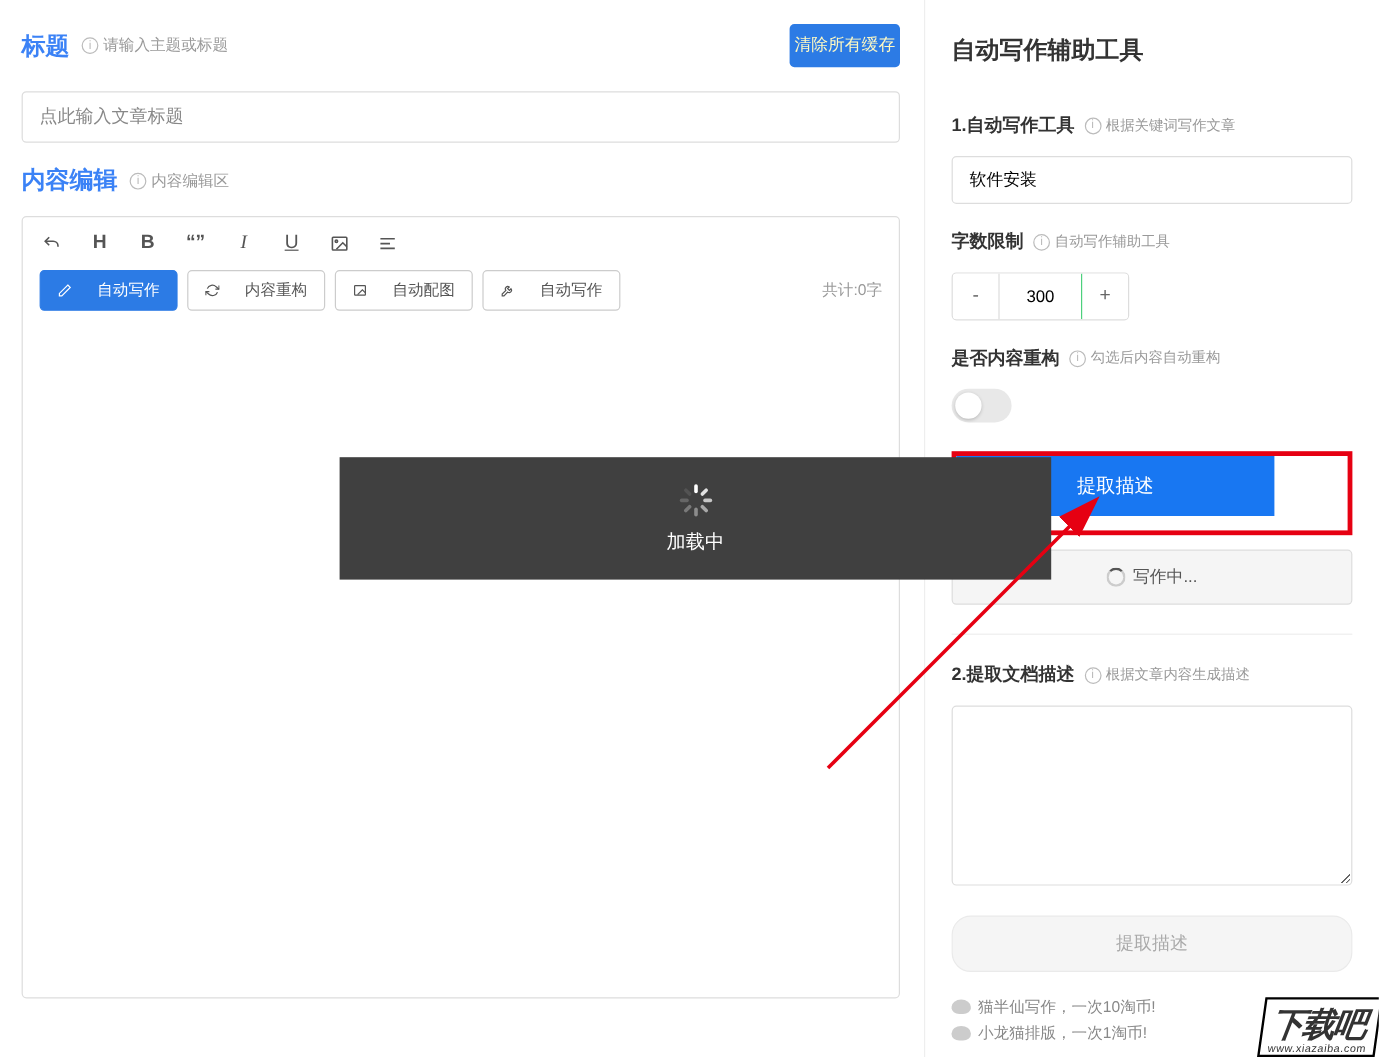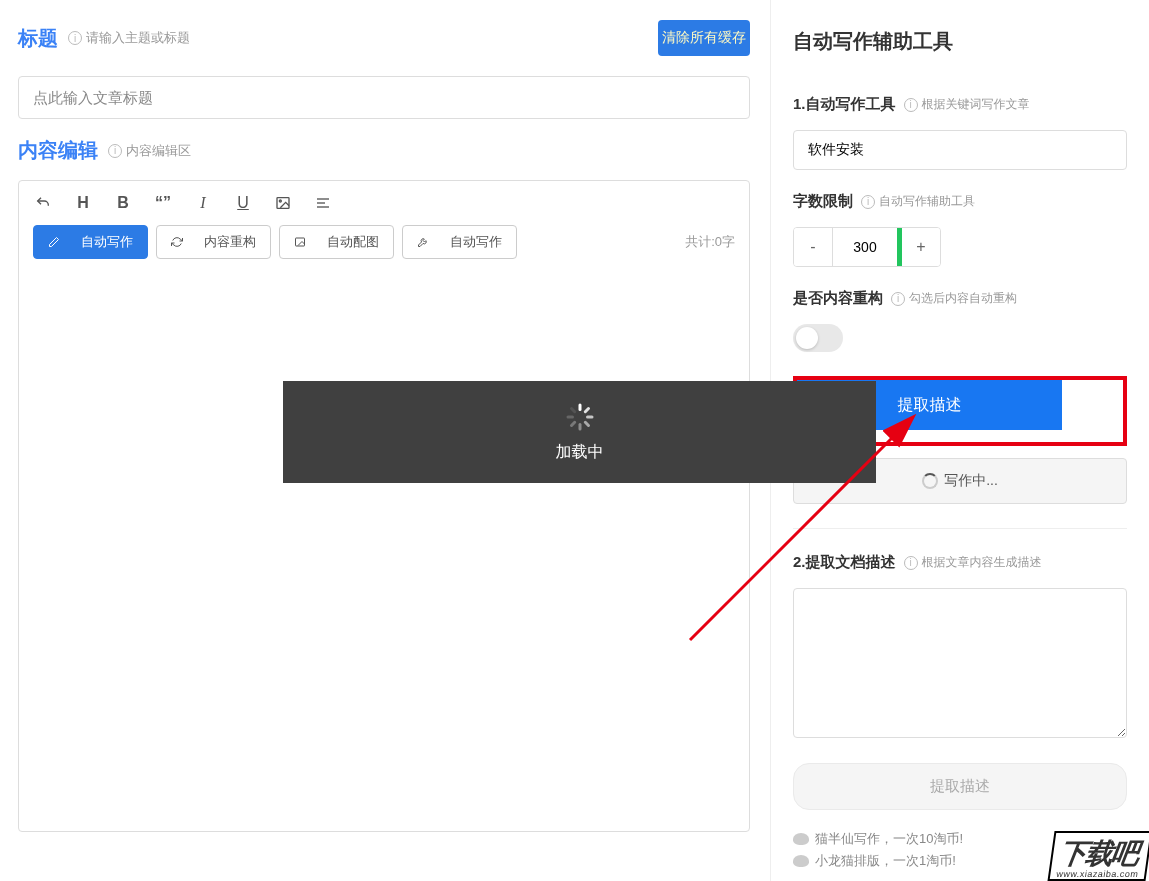--- a/index.html
+++ b/index.html
@@ -31,21 +31,21 @@
 .btn-outline { background: #fff; color: #555; border: 1px solid #ccc; }
 .stats { font-size: 13px; color: #999; }
 .editor-body { height: 560px; }
 
 .side-title { font-size: 20px; font-weight: bold; margin-bottom: 40px; color: #333; }
 .section-h { font-size: 15px; font-weight: bold; margin-bottom: 16px; display: flex; align-items: center; gap: 8px; }
 .hint { font-size: 12px; color: #999; font-weight: normal; display: inline-flex; align-items: center; gap: 4px; }
 .sb-input { width: 100%; padding: 11px 14px; border: 1px solid #ddd; border-radius: 4px; font-size: 14px; margin-bottom: 22px; }
 .spinner-grp { display: inline-flex; border: 1px solid #ddd; border-radius: 4px; overflow: hidden; margin-bottom: 22px; }
 .spin-btn { width: 38px; height: 38px; background: #fff; border: none; font-size: 16px; color: #666; cursor: pointer; display: flex; align-items: center; justify-content: center; }
-.spin-val { width: 70px; text-align: center; border: none; border-left: 1px solid #ddd; border-right: 5px solid #22c55e; font-size: 14px; }
+.spin-val { width: 70px; text-align: center; border: none; border-left: 1px solid #ddd; border-right: 1px solid #22c55e; font-size: 14px; }
 .toggle { width: 50px; height: 28px; background: #e8e8e8; border-radius: 14px; position: relative; cursor: pointer; margin-bottom: 24px; }
 .toggle::after { content: ""; position: absolute; width: 22px; height: 22px; background: #fff; border-radius: 50%; top: 3px; left: 3px; box-shadow: 0 1px 3px rgba(0,0,0,0.2); }
 .btn-start { width: 265px; height: 50px; background: #1877f2; color: #fff; border: none; font-size: 16px; cursor: pointer; margin-bottom: 12px; }
 .highlight-box { border: 4px solid #e60012; padding: 0; margin-bottom: 12px; }
 .btn-writing { width: 100%; padding: 13px; background: #f5f5f5; border: 1px solid #ddd; border-radius: 4px; font-size: 14px; color: #555; display: flex; align-items: center; justify-content: center; gap: 6px; cursor: default; }
 .spinner-sm { width: 16px; height: 16px; border: 2px solid #ccc; border-top-color: #555; border-radius: 50%; animation: spin 1s linear infinite; }
 @keyframes spin { to { transform: rotate(360deg); } }
 hr.sep { border: none; border-top: 1px solid #eee; margin: 24px 0; }
 .desc-area { width: 100%; height: 150px; border: 1px solid #ddd; border-radius: 4px; margin-bottom: 22px; }
 .btn-extract { width: 100%; padding: 13px; background: #f5f5f5; border: 1px solid #eaeaea; border-radius: 16px; font-size: 15px; color: #aaa; cursor: pointer; }

